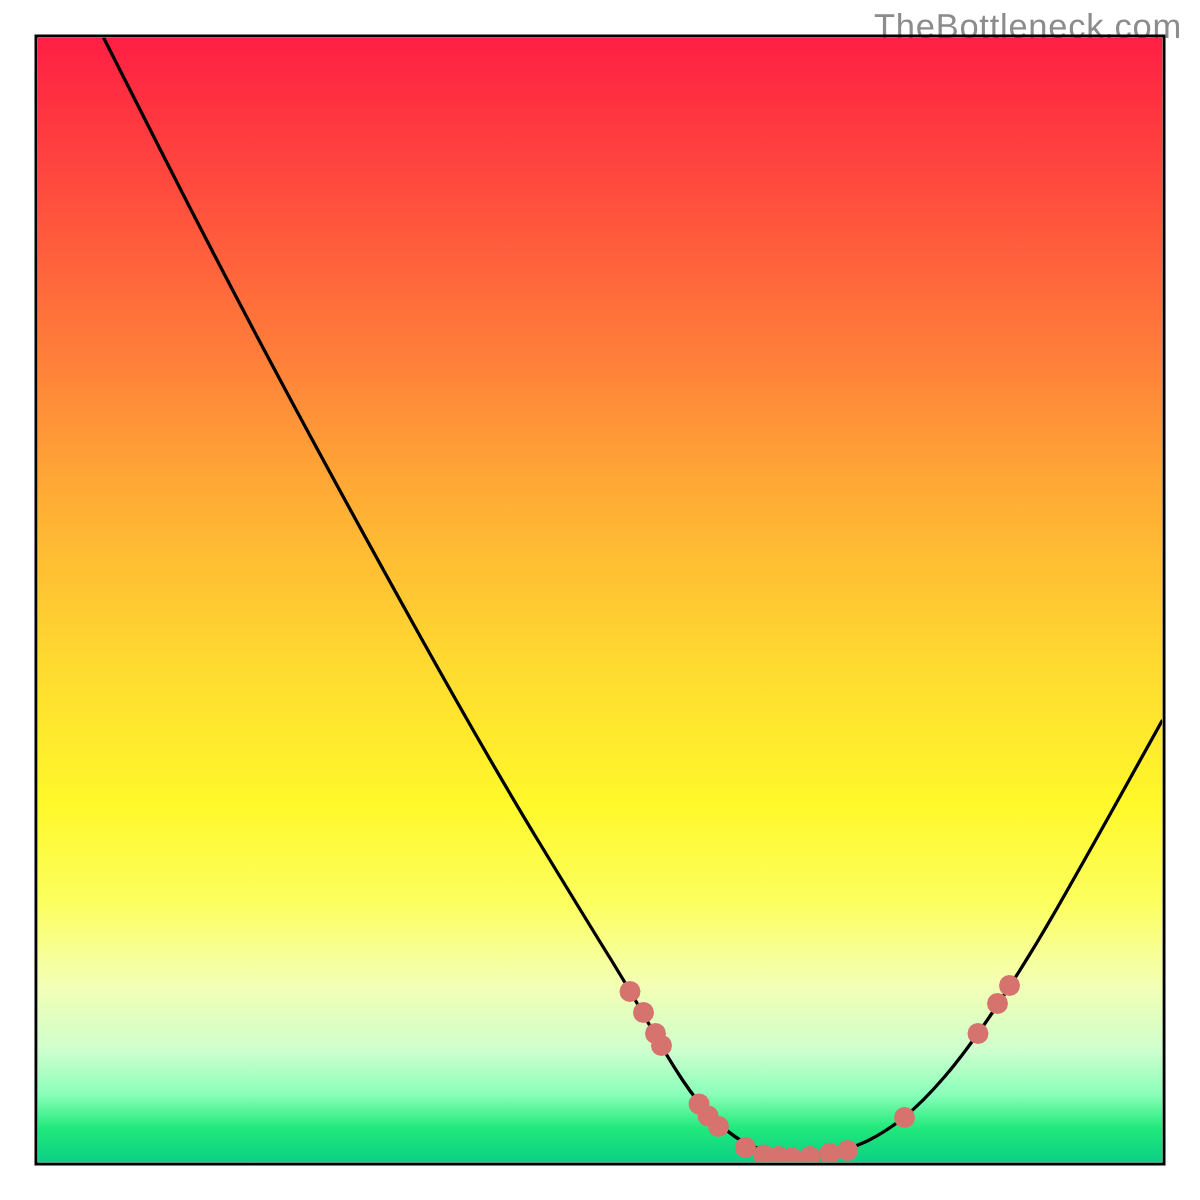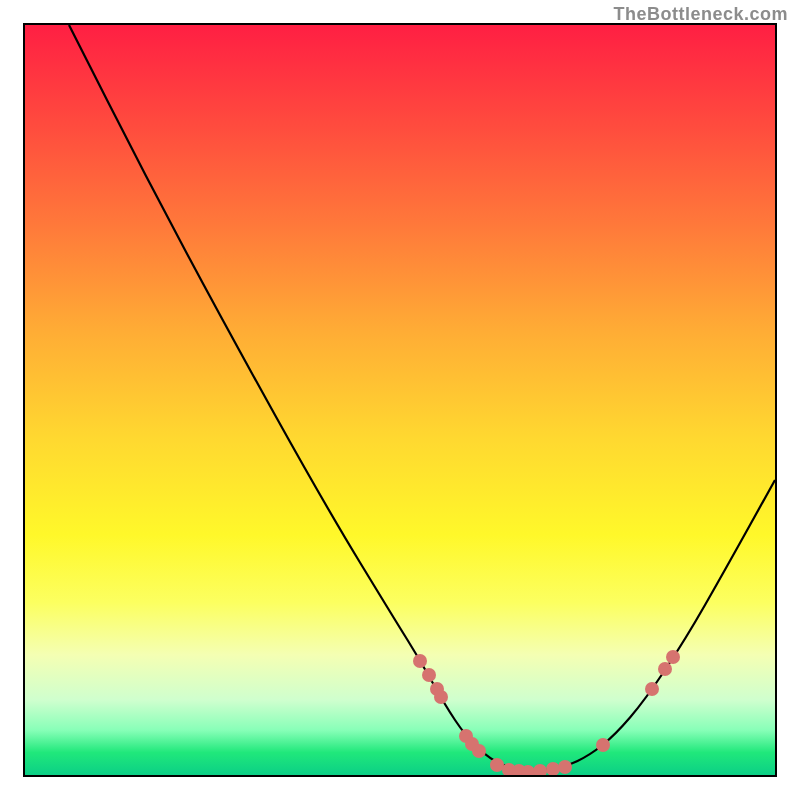--- a/index.html
+++ b/index.html
@@ -8,22 +8,22 @@
     width: 800px;
     height: 800px;
     background: #ffffff;
     font-family: Arial, Helvetica, sans-serif;
     position: relative;
   }
   .watermark {
     position: absolute;
     top: 4px;
     right: 12px;
-    font-size: 18px;
-    font-weight: 700;
+    font-size: 23px;
+    font-weight: 400;
     color: #8c8c8c;
     letter-spacing: 0.5px;
   }
   .plot-frame {
     position: absolute;
     left: 23px;
     top: 23px;
     width: 754px;
     height: 754px;
     border: 2px solid #000000;

